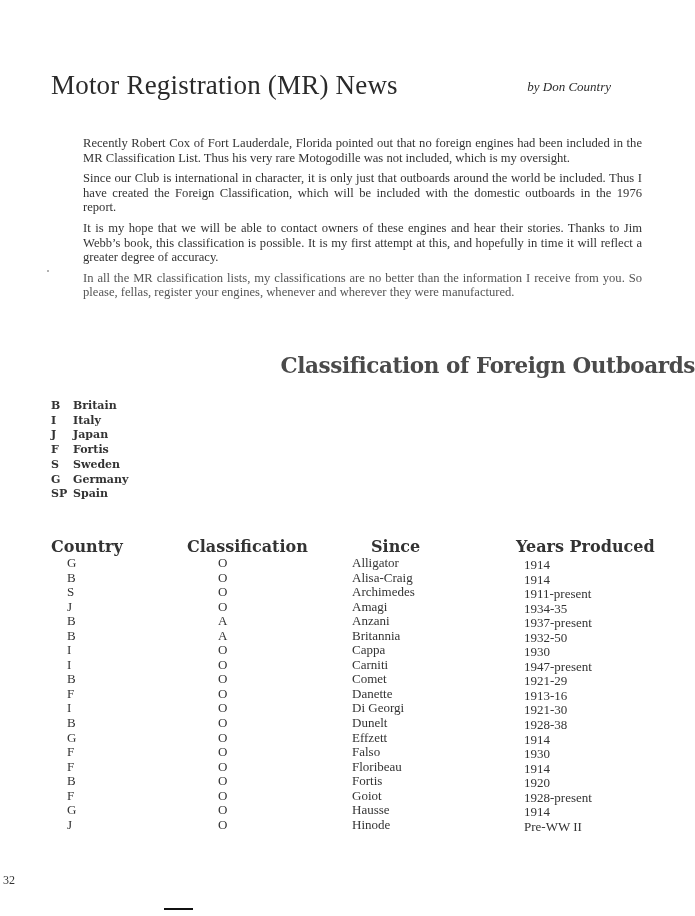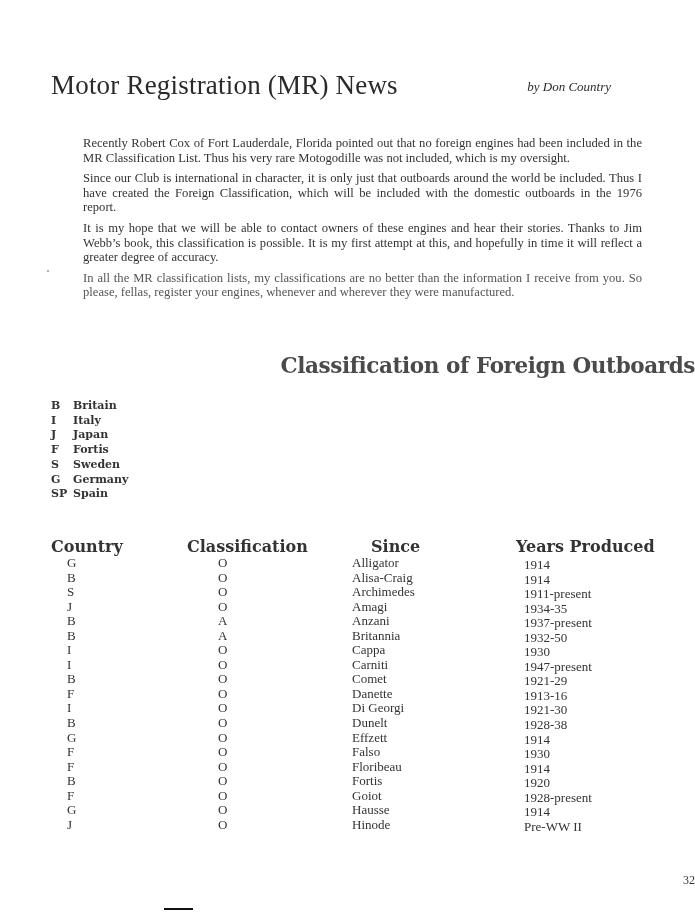--- a/index.html
+++ b/index.html
@@ -140,21 +140,21 @@
     }
     .td-country { left: 67px; }
     .td-class { left: 218px; }
     .td-name { left: 352px; }
     .td-years { left: 524px; top: 2px; }
     .page-number {
       position: absolute;
       left: 0;
       width: 695px;
       top: 873px;
-      text-align: right;
+      text-align: left;
       font-family: "Liberation Serif", "DejaVu Serif", serif;
       font-size: 12px;
       color: #333333;
       padding-left: 3px;
       box-sizing: border-box;
     }
     .footer-rule {
       position: absolute;
       left: 164px;
       top: 908px;

